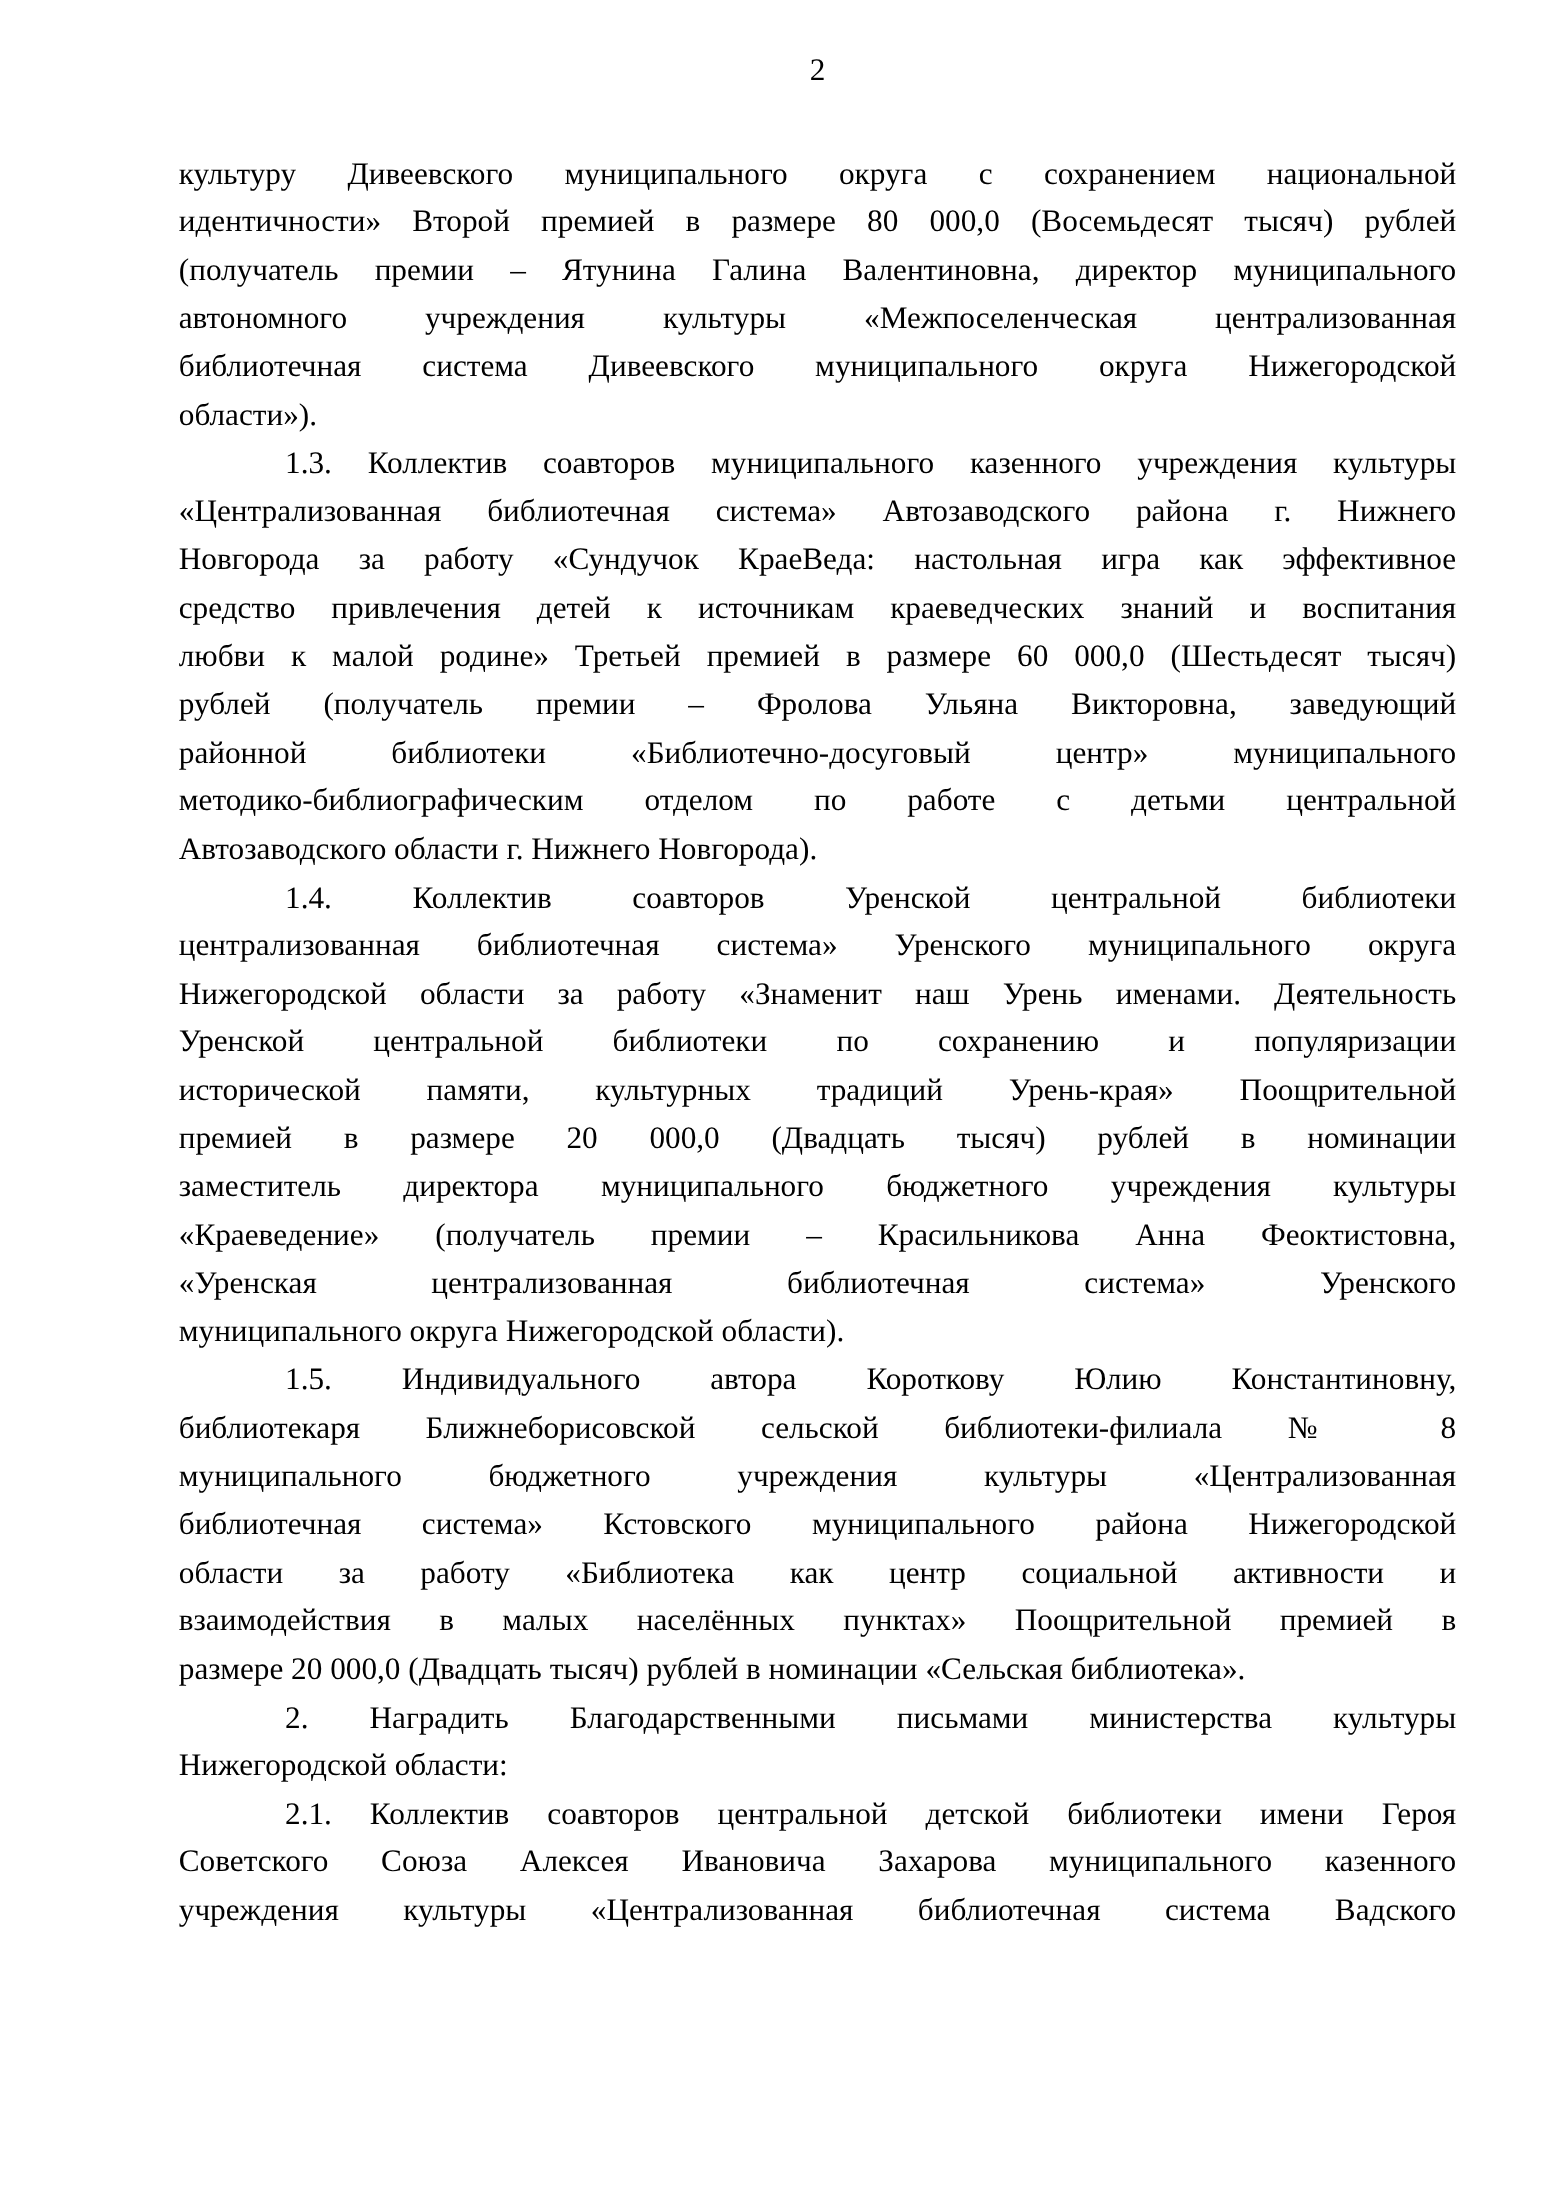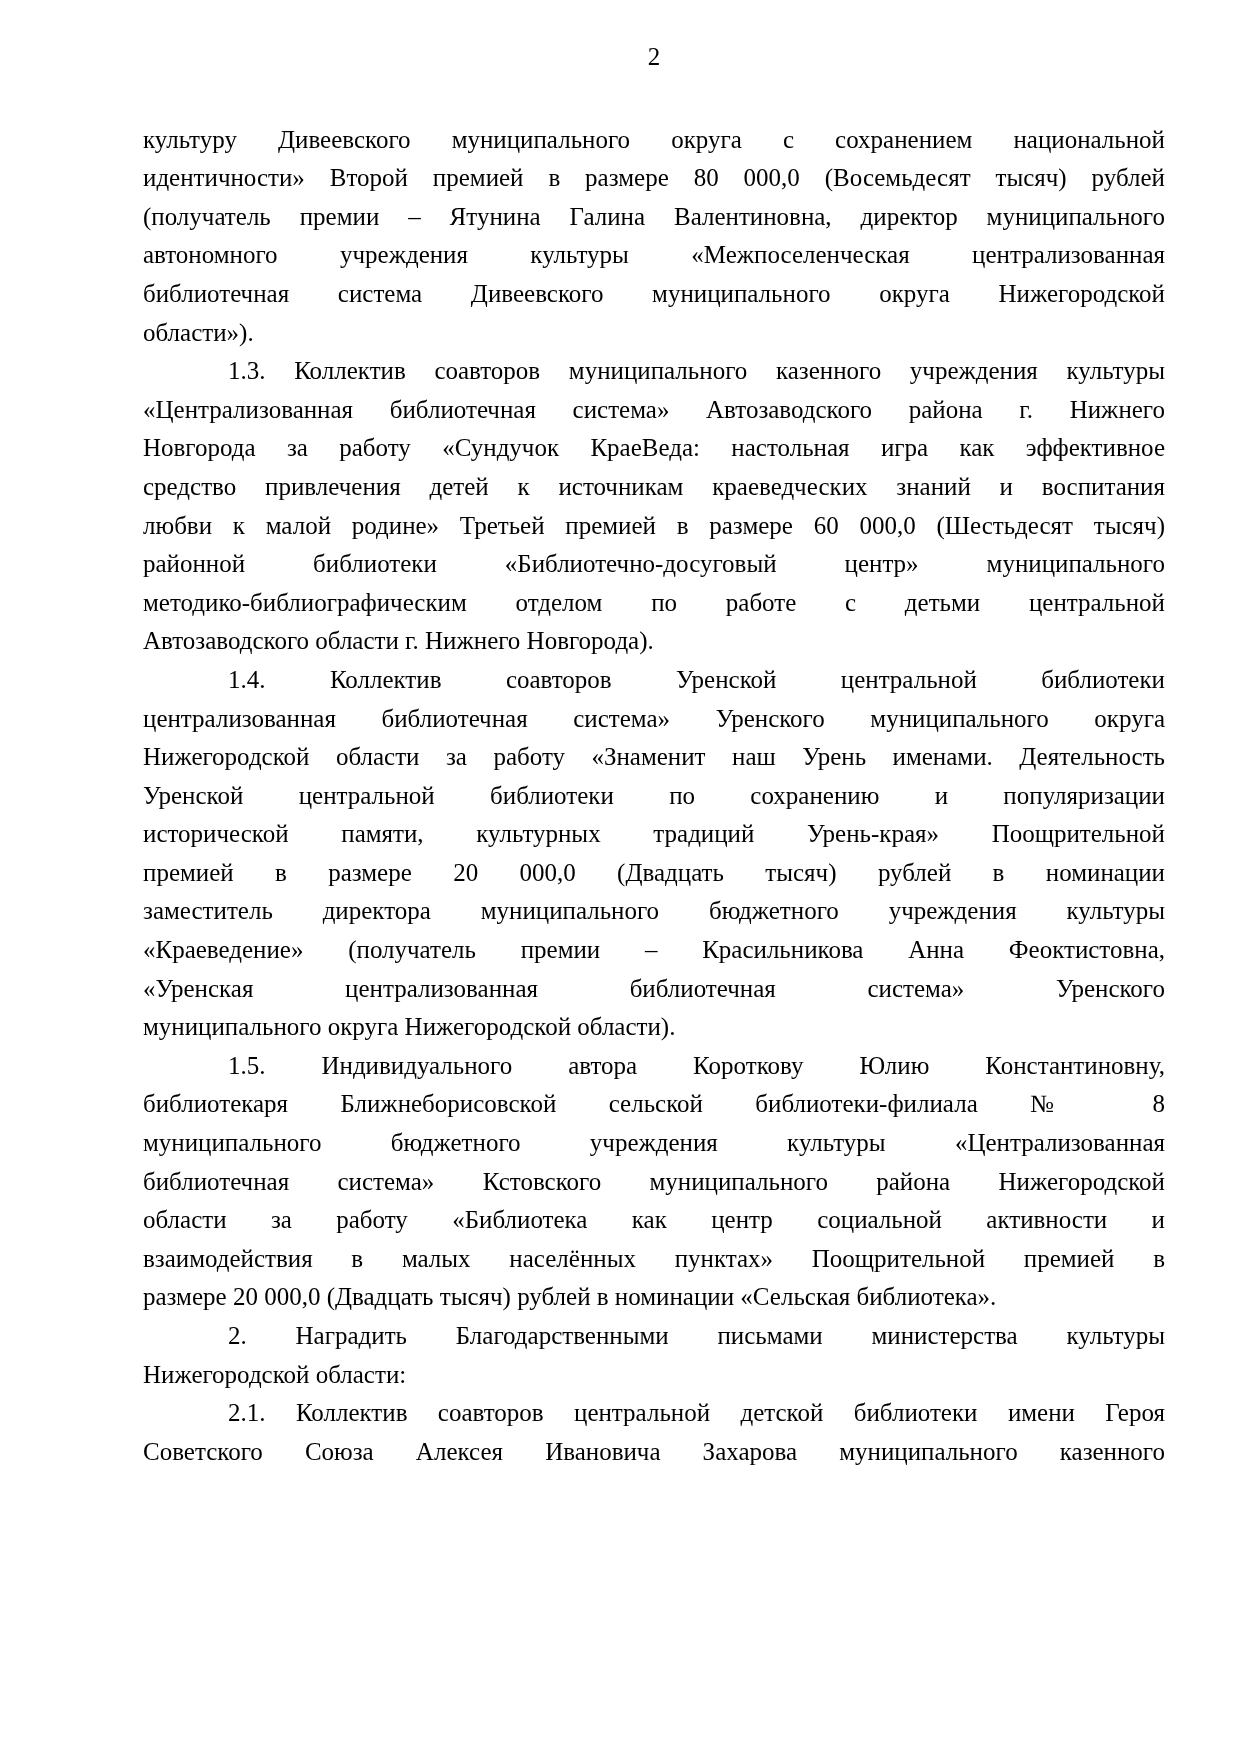--- a/index.html
+++ b/index.html
@@ -41,20 +41,21 @@
       <div class="line">идентичности» Второй премией в размере 80 000,0 (Восемьдесят тысяч) рублей</div>
       <div class="line">(получатель премии – Ятунина Галина Валентиновна, директор муниципального</div>
       <div class="line">автономного учреждения культуры «Межпоселенческая централизованная</div>
       <div class="line">библиотечная система Дивеевского муниципального округа Нижегородской</div>
       <div class="line line--para-end">области»).</div>
       <div class="line line--first-indent">1.3. Коллектив соавторов муниципального казенного учреждения культуры</div>
       <div class="line">«Централизованная библиотечная система» Автозаводского района г. Нижнего</div>
       <div class="line">Новгорода за работу «Сундучок КраеВеда: настольная игра как эффективное</div>
       <div class="line">средство привлечения детей к источникам краеведческих знаний и воспитания</div>
       <div class="line">любви к малой родине» Третьей премией в размере 60 000,0 (Шестьдесят тысяч)</div>
+      <div class="line">рублей (получатель премии – Фролова Ульяна Викторовна, заведующий</div>
       <div class="line">районной библиотеки «Библиотечно-досуговый центр» муниципального</div>
       <div class="line">методико-библиографическим отделом по работе с детьми центральной</div>
       <div class="line line--para-end">Автозаводского области г. Нижнего Новгорода).</div>
       <div class="line line--first-indent">1.4. Коллектив соавторов Уренской центральной библиотеки</div>
       <div class="line">централизованная библиотечная система» Уренского муниципального округа</div>
       <div class="line">Нижегородской области за работу «Знаменит наш Урень именами. Деятельность</div>
       <div class="line">Уренской центральной библиотеки по сохранению и популяризации</div>
       <div class="line">исторической памяти, культурных традиций Урень-края» Поощрительной</div>
       <div class="line">премией в размере 20 000,0 (Двадцать тысяч) рублей в номинации</div>
       <div class="line">заместитель директора муниципального бюджетного учреждения культуры</div>
@@ -65,14 +66,15 @@
       <div class="line">библиотекаря Ближнеборисовской сельской библиотеки-филиала № 8</div>
       <div class="line">муниципального бюджетного учреждения культуры «Централизованная</div>
       <div class="line">библиотечная система» Кстовского муниципального района Нижегородской</div>
       <div class="line">области за работу «Библиотека как центр социальной активности и</div>
       <div class="line">взаимодействия в малых населённых пунктах» Поощрительной премией в</div>
       <div class="line line--para-end">размере 20 000,0 (Двадцать тысяч) рублей в номинации «Сельская библиотека».</div>
       <div class="line line--first-indent">2. Наградить Благодарственными письмами министерства культуры</div>
       <div class="line line--para-end">Нижегородской области:</div>
       <div class="line line--first-indent">2.1. Коллектив соавторов центральной детской библиотеки имени Героя</div>
       <div class="line">Советского Союза Алексея Ивановича Захарова муниципального казенного</div>
+      <div class="line">учреждения культуры «Централизованная библиотечная система Вадского</div>
     </div>
 </div>
 
 </body></html>

